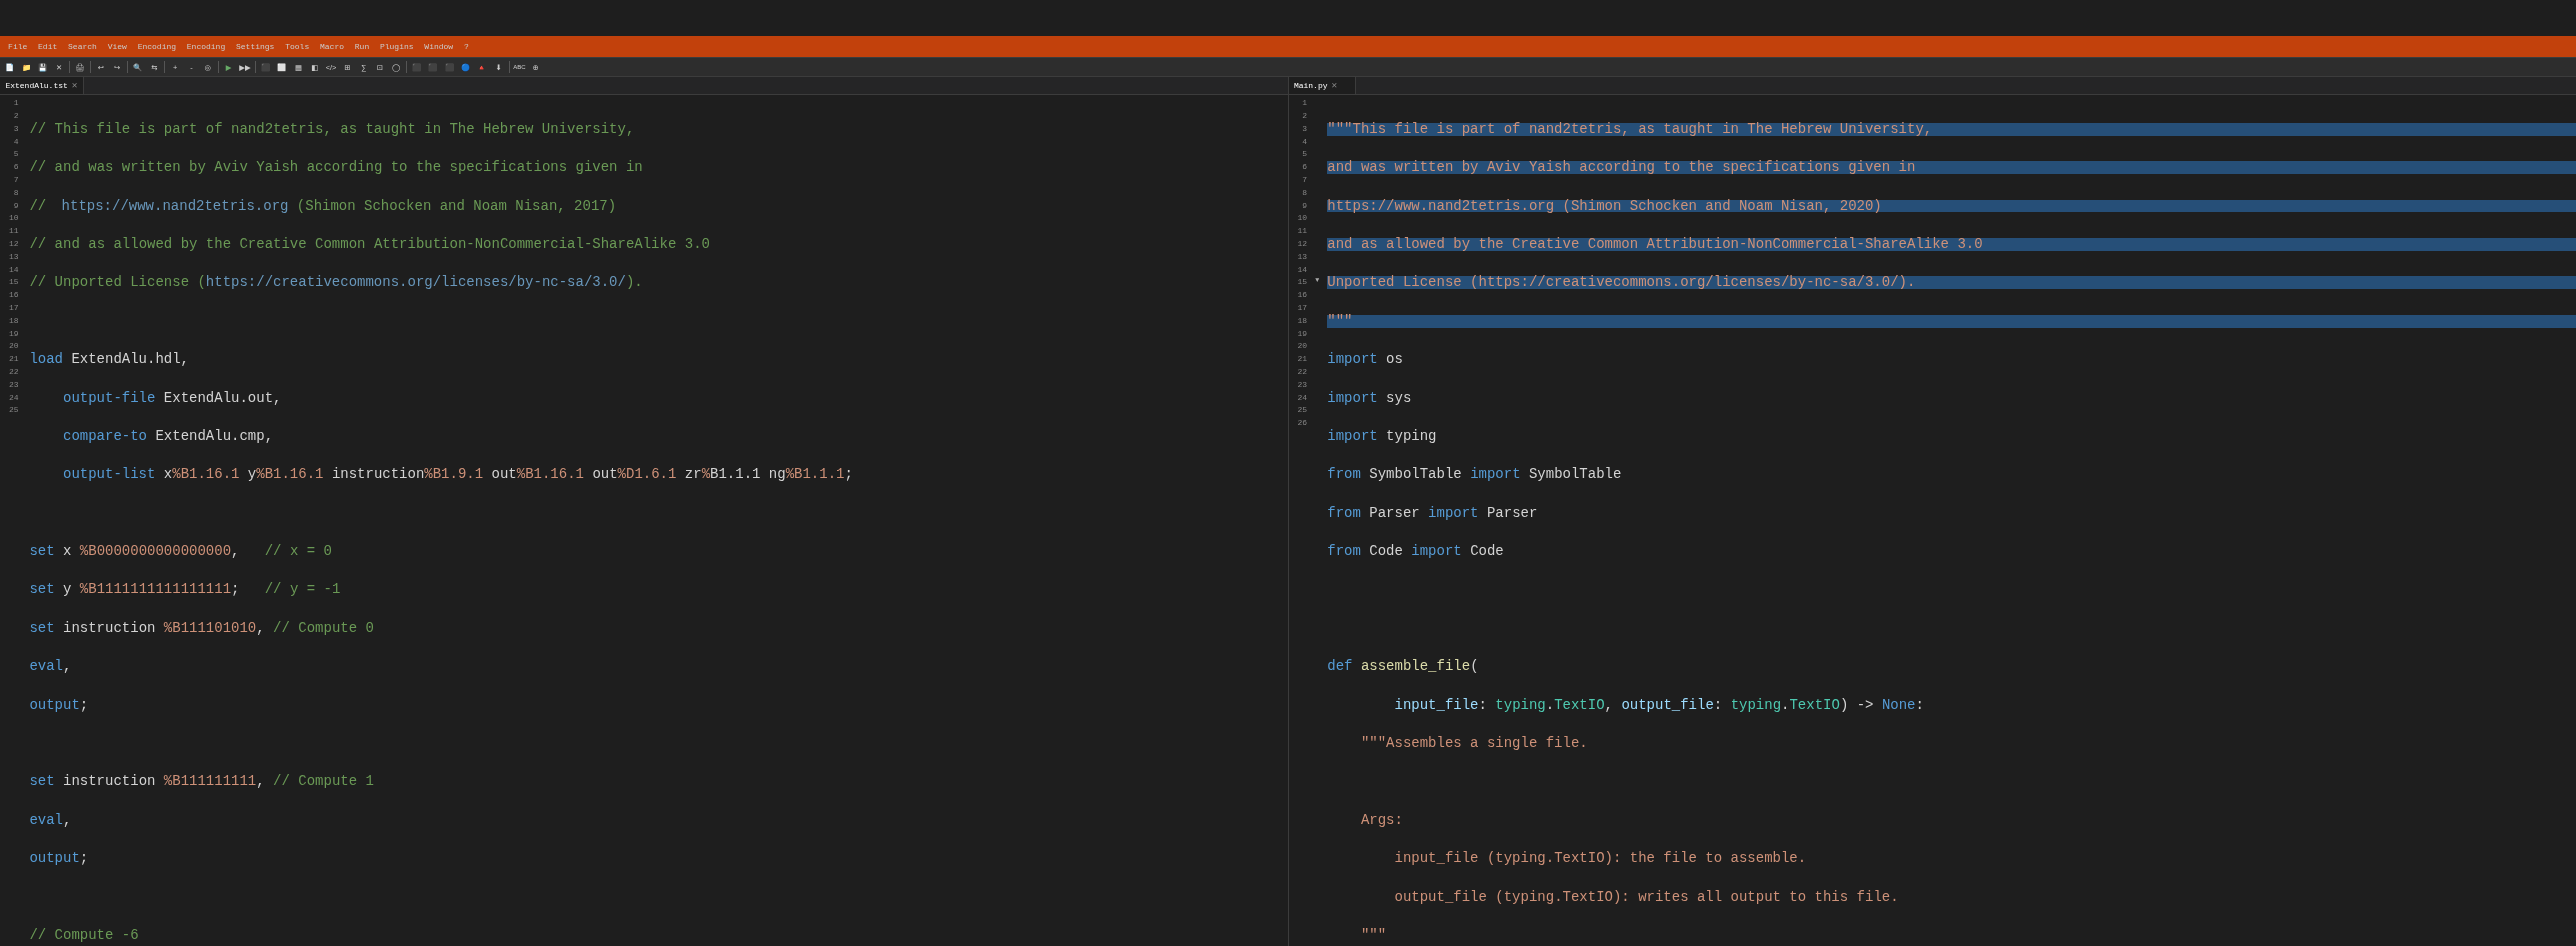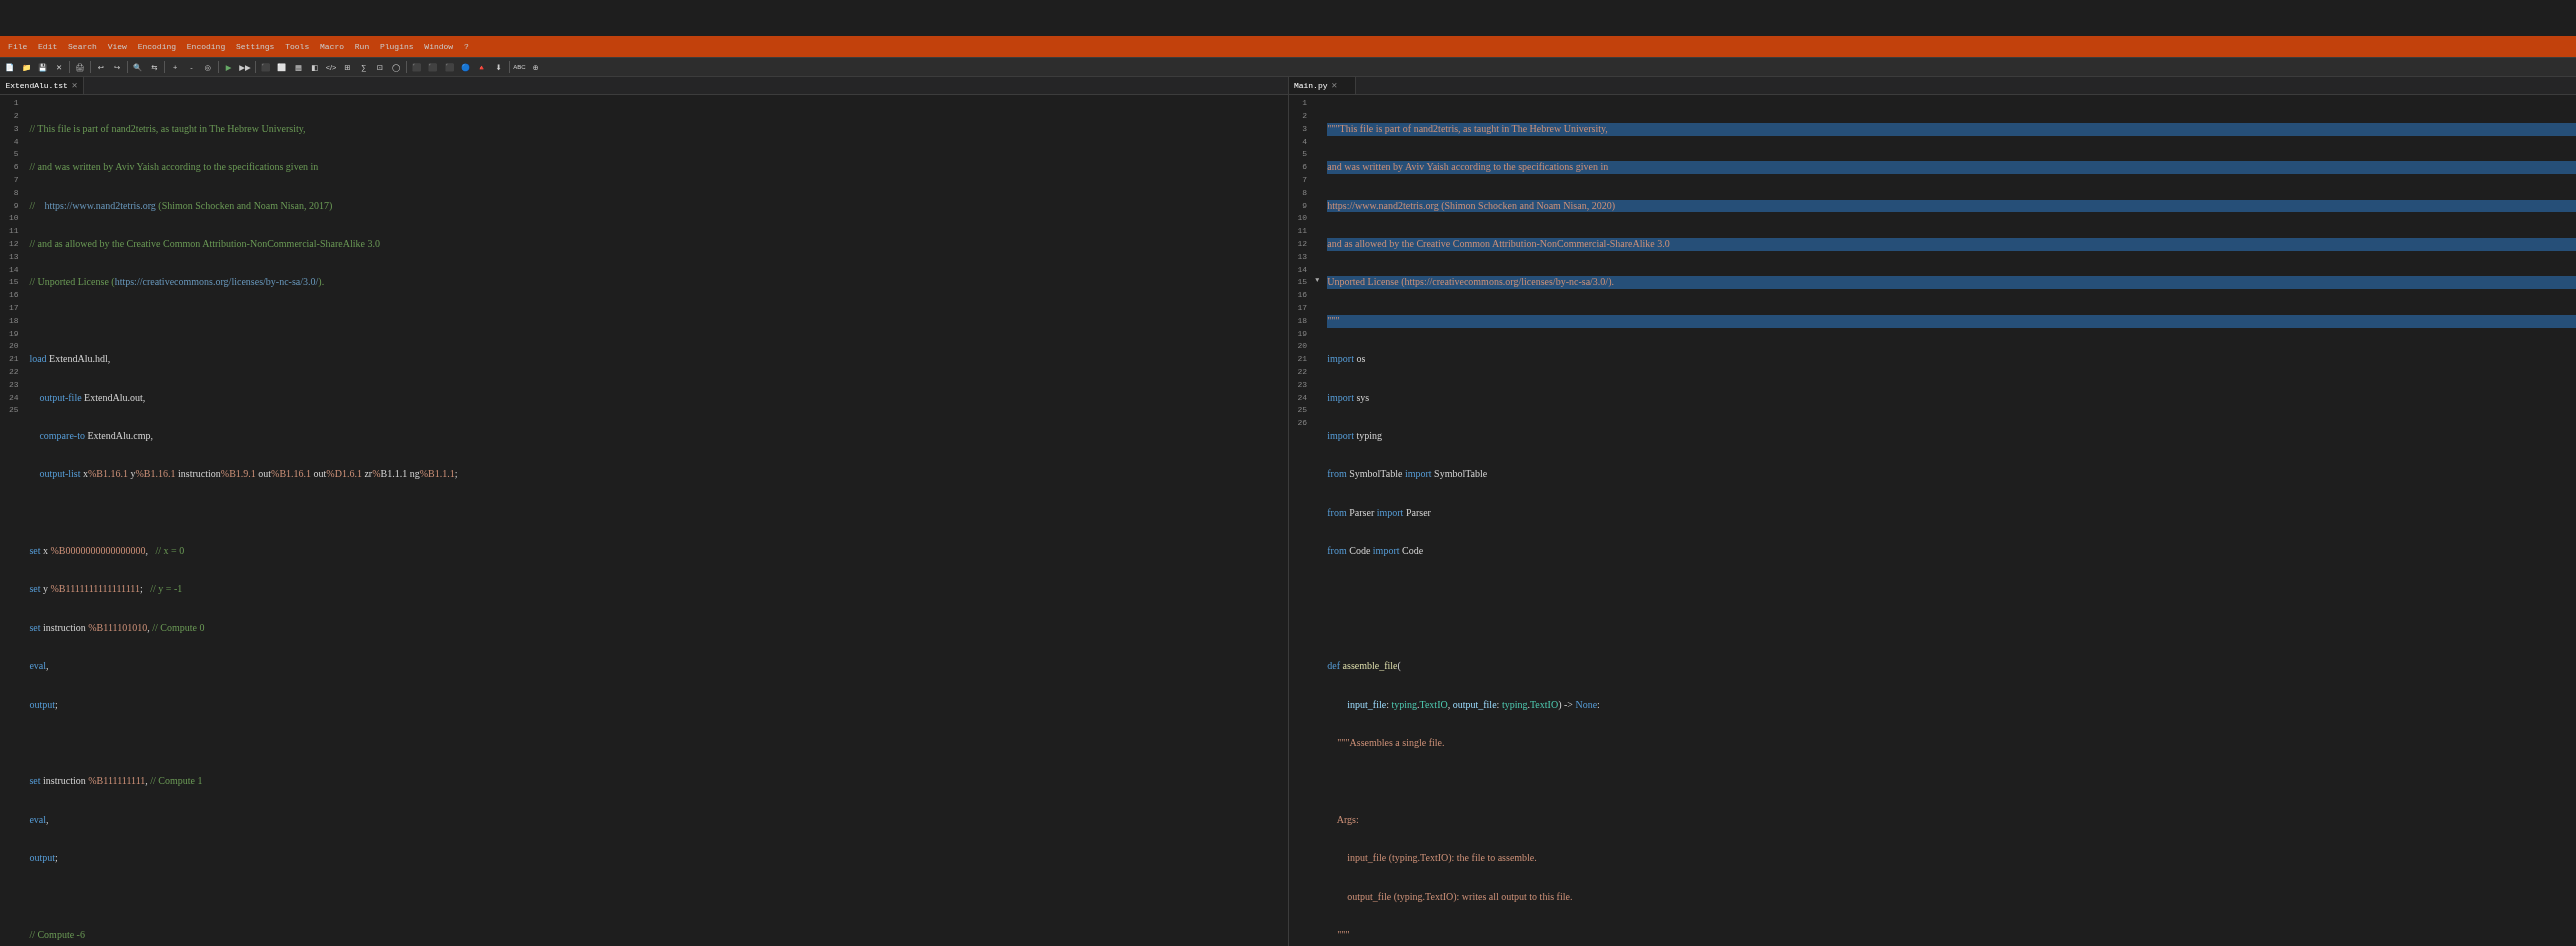--- a/index.html
+++ b/index.html
@@ -145,23 +145,22 @@
       padding: 0 5.4px 0 2.7px;
       height: 12.8px;
       line-height: 12.8px;
       font-size: 8px;
     }
 
     .code-content {
       flex: 1;
       padding: 2.7px 0 2.7px 5.4px;
       white-space: pre;
-      font-size: 10px;
+      font-size: 14px;
       line-height: 12.8px;
-      font-family: Liberation Serif, serif;
     }
 
     .code-line {
       display: block;
       height: 12.8px;
       line-height: 12.8px;
       padding-right: 13.4px;
     }
 
     

